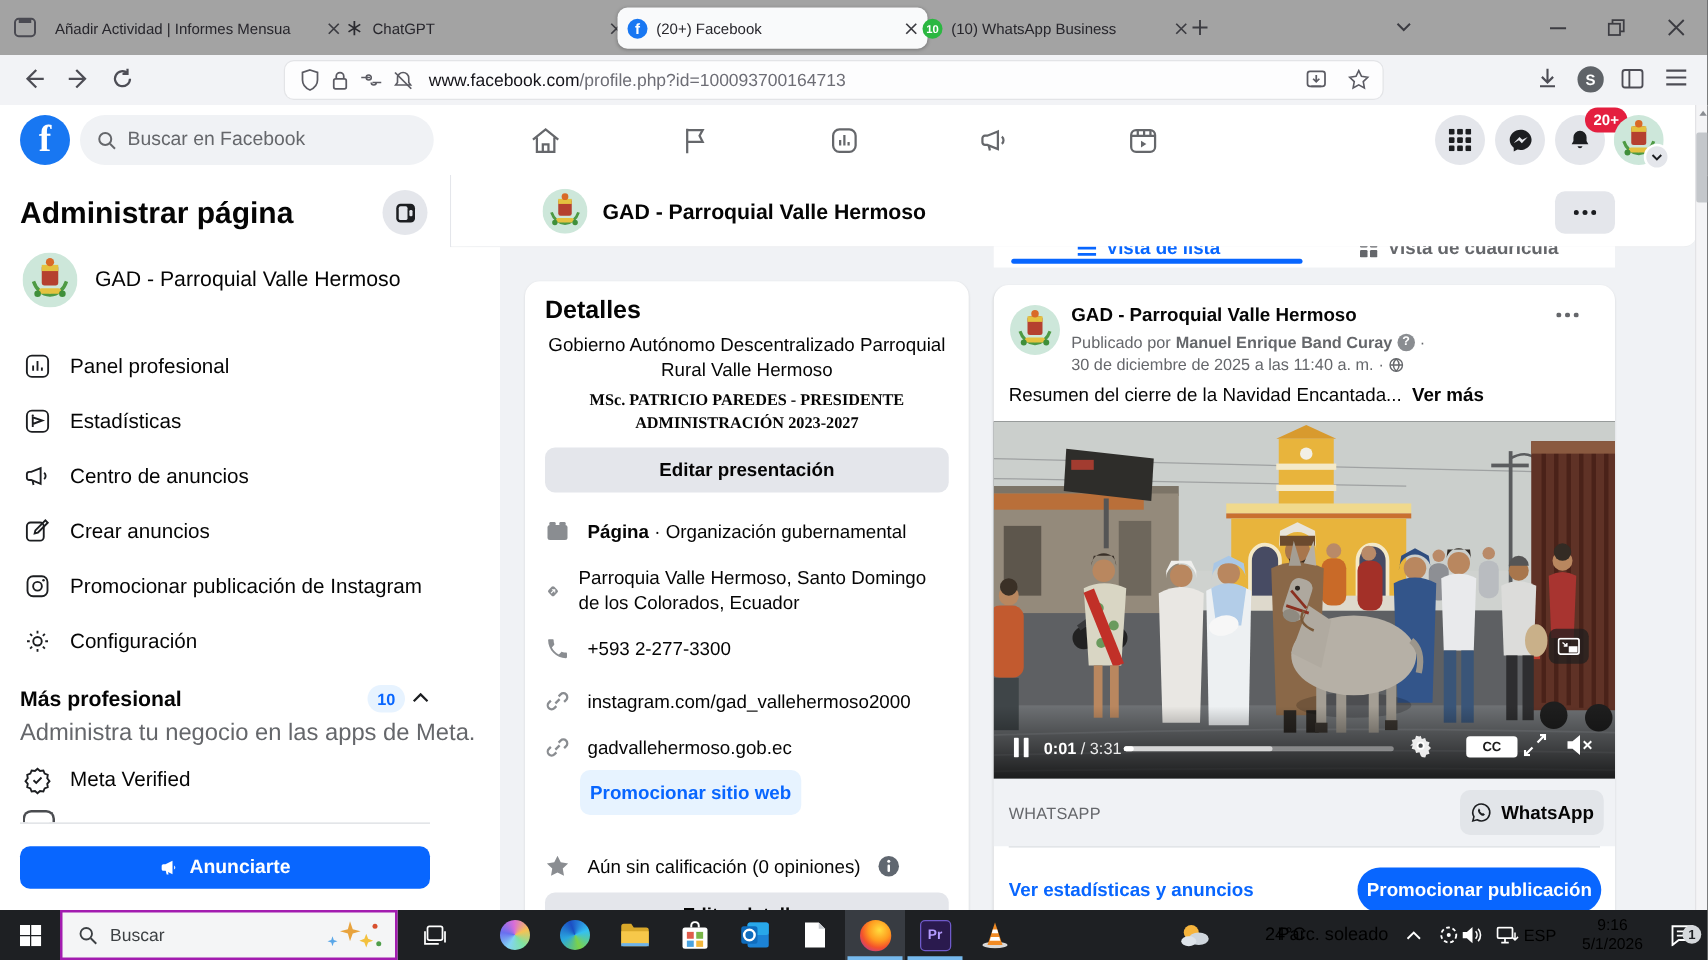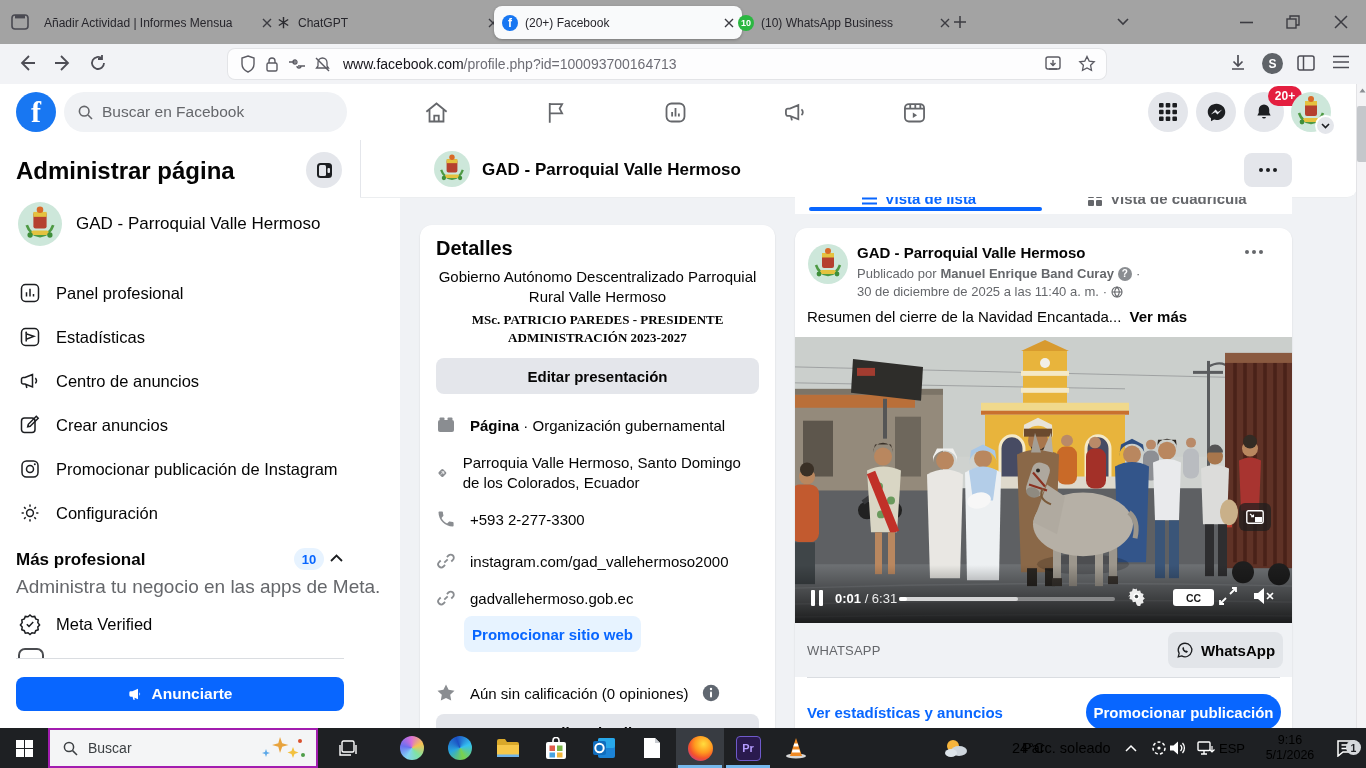--- a/index.html
+++ b/index.html
@@ -629,21 +629,21 @@
 
       <div class="a" style="left:0;bottom:0;width:497px;height:58px;background:linear-gradient(transparent,rgba(0,0,0,.75));"></div>
       <div class="a" style="left:16px;top:253px;">
           <svg width="12" height="16" viewBox="0 0 12 16">
             <rect width="4" height="16" rx="1" fill="#fff"></rect>
             <rect x="8" width="4" height="16" rx="1" fill="#fff"></rect>
           </svg>
         </div>
       <div class="a flex" style="left:40px;top:254px;font-size:13px;color:#fff;">
         <span style="font-weight:bold;">0:01</span>
-        <span style="opacity:.9;white-space:pre;"> / 6:31</span>
+        <span style="opacity:.9;white-space:pre;"> / 3:31</span>
       </div>
       <div class="a" style="left:104px;top:260px;width:216px;height:3.5px;border-radius:2px;background:rgba(255,255,255,.38);">
         <div style="width:55%;height:100%;border-radius:2px;background:rgba(255,255,255,.65);"></div>
         <div class="a" style="left:0;top:0;width:8px;height:3.5px;border-radius:2px;background:#fff;"></div>
       </div>
       <div class="a" style="left:332px;top:250px;">
         <svg width="19" height="19" viewBox="0 0 24 24" fill="#fff">
             <circle cx="12" cy="12" r="4"></circle>
             <path d="M12 2l1.2 3.2 3.4-.8 1 3.3 3.4 1-1 3.3 2.5 2.4-2.5 2.4 1 3.3-3.4 1-1 3.3-3.4-.8L12 22l-1.2-3.4-3.4.8-1-3.3-3.4-1 1-3.3L1.5 12 4 9.6 3 6.3l3.4-1 1-3.3 3.4.8z" opacity=".9"></path>
             <circle cx="12" cy="12" r="2.2" fill="#44484a"></circle>

